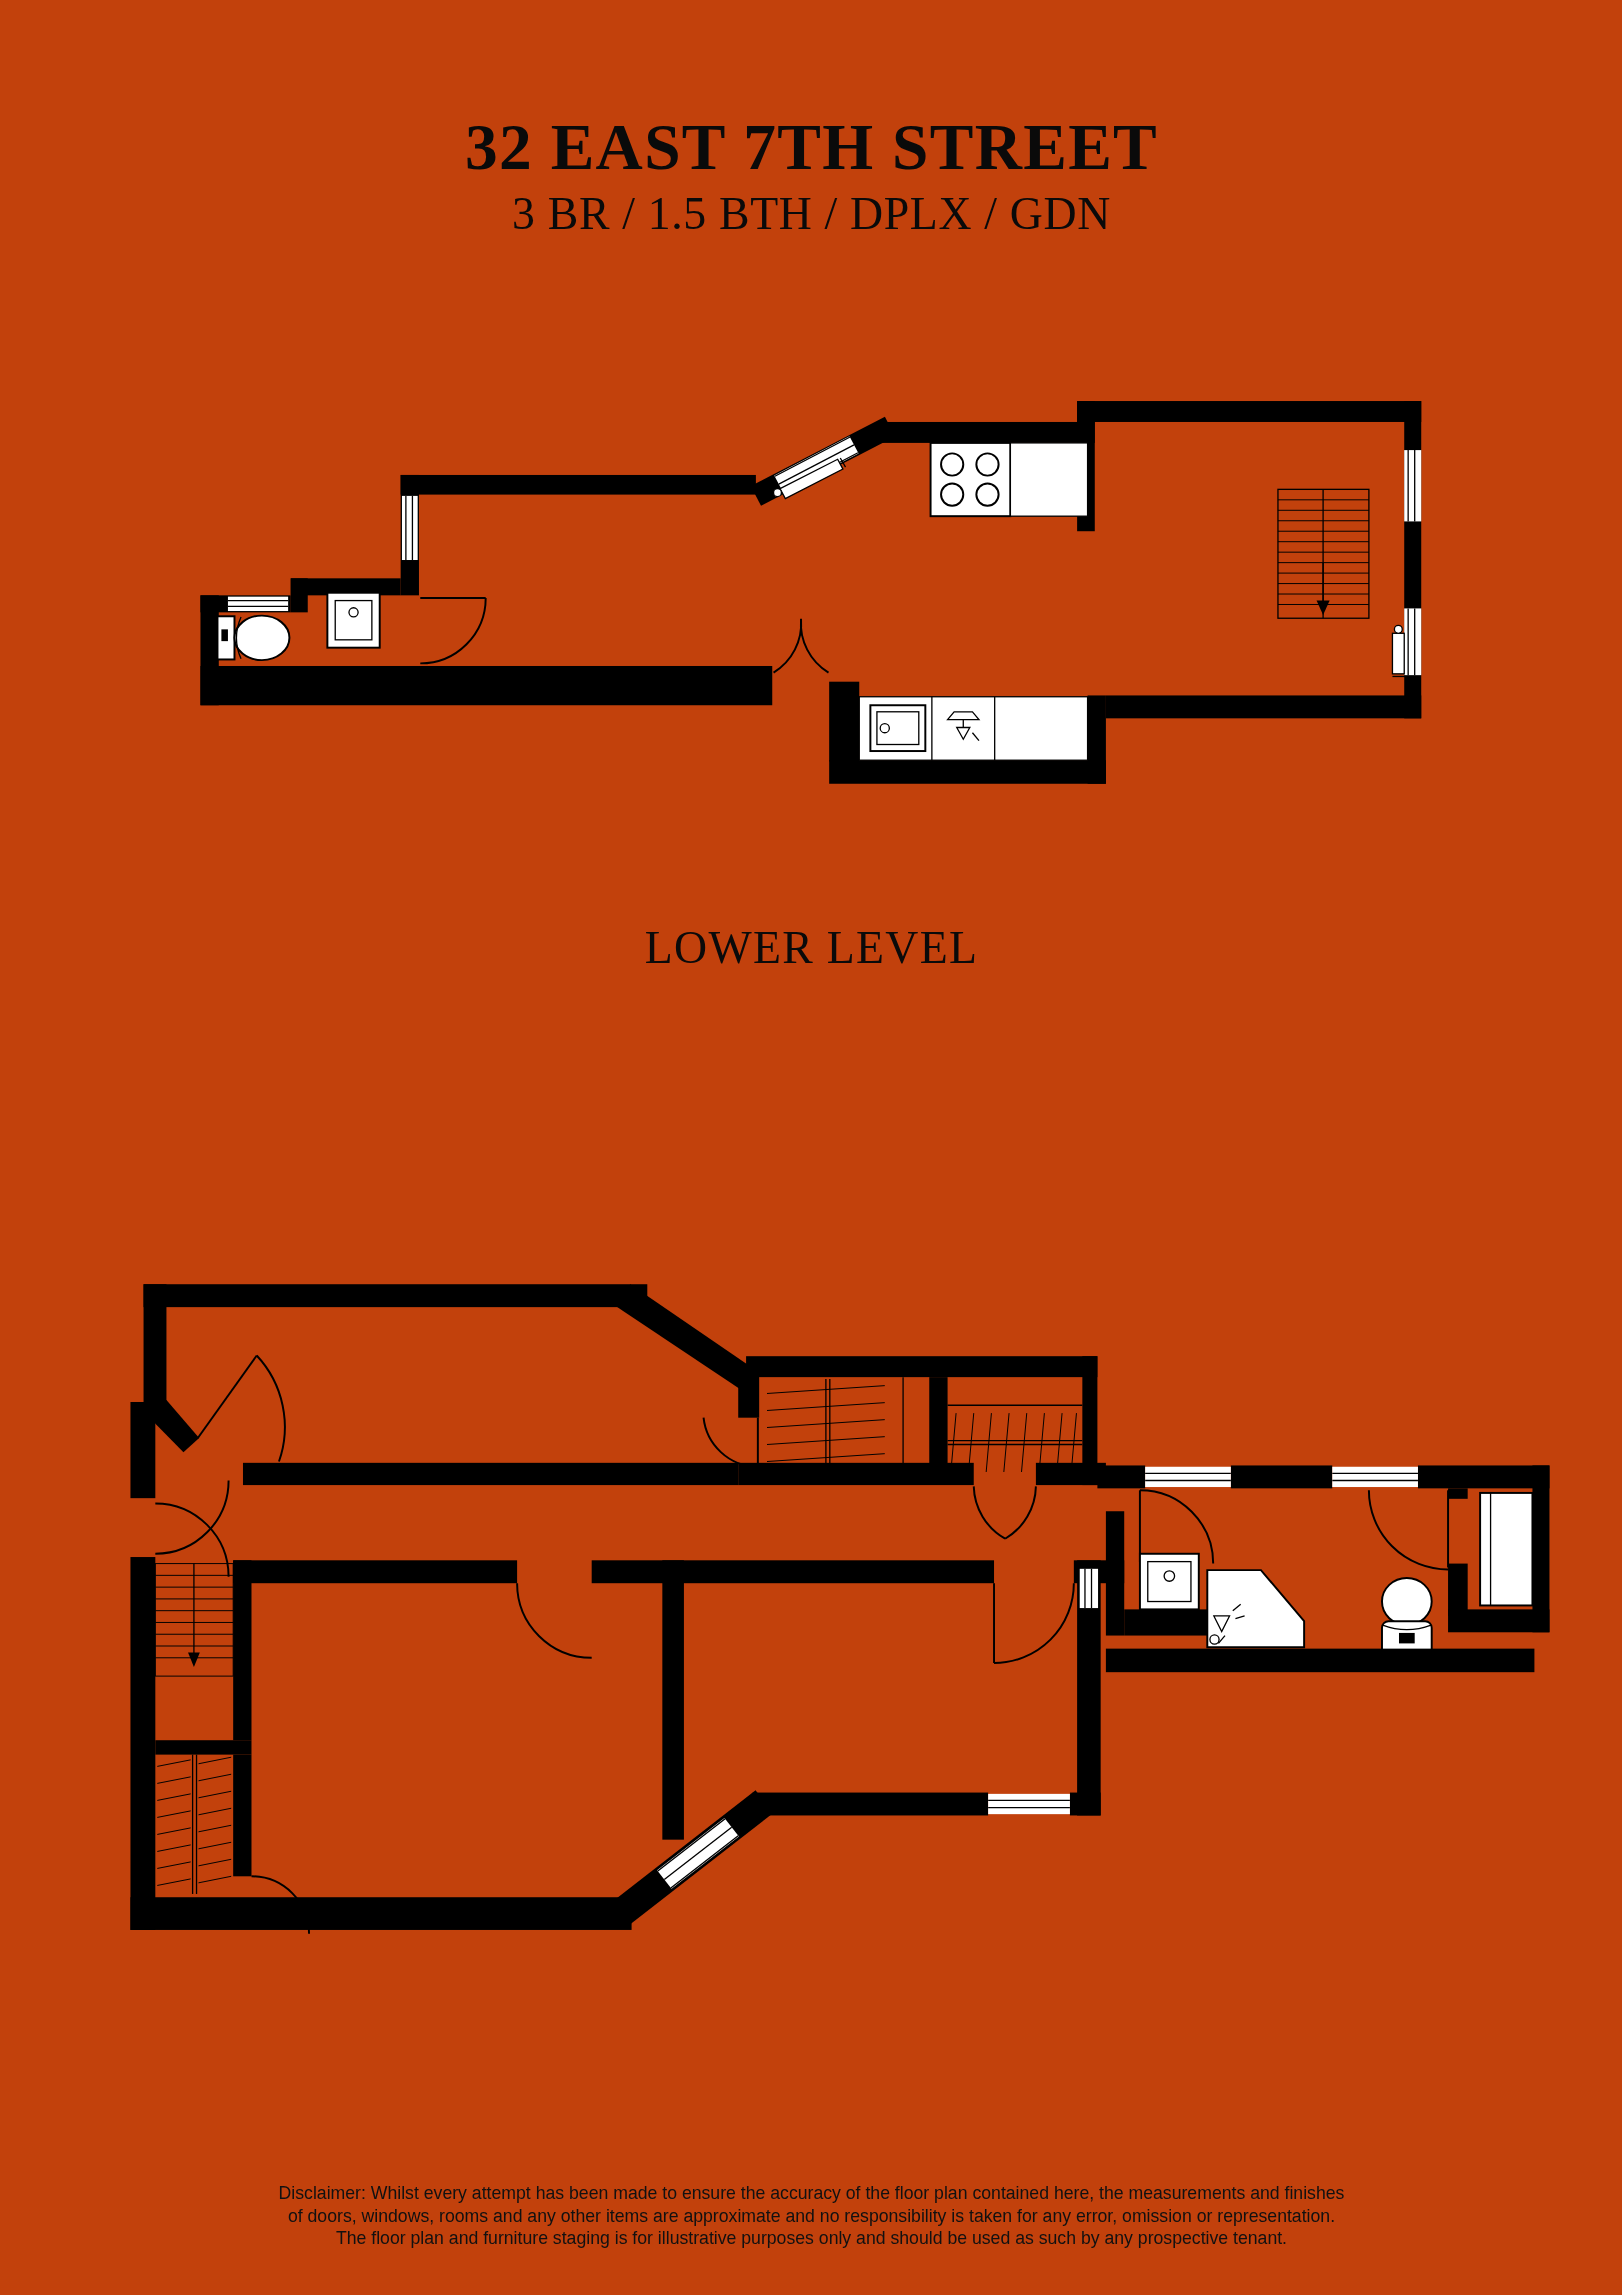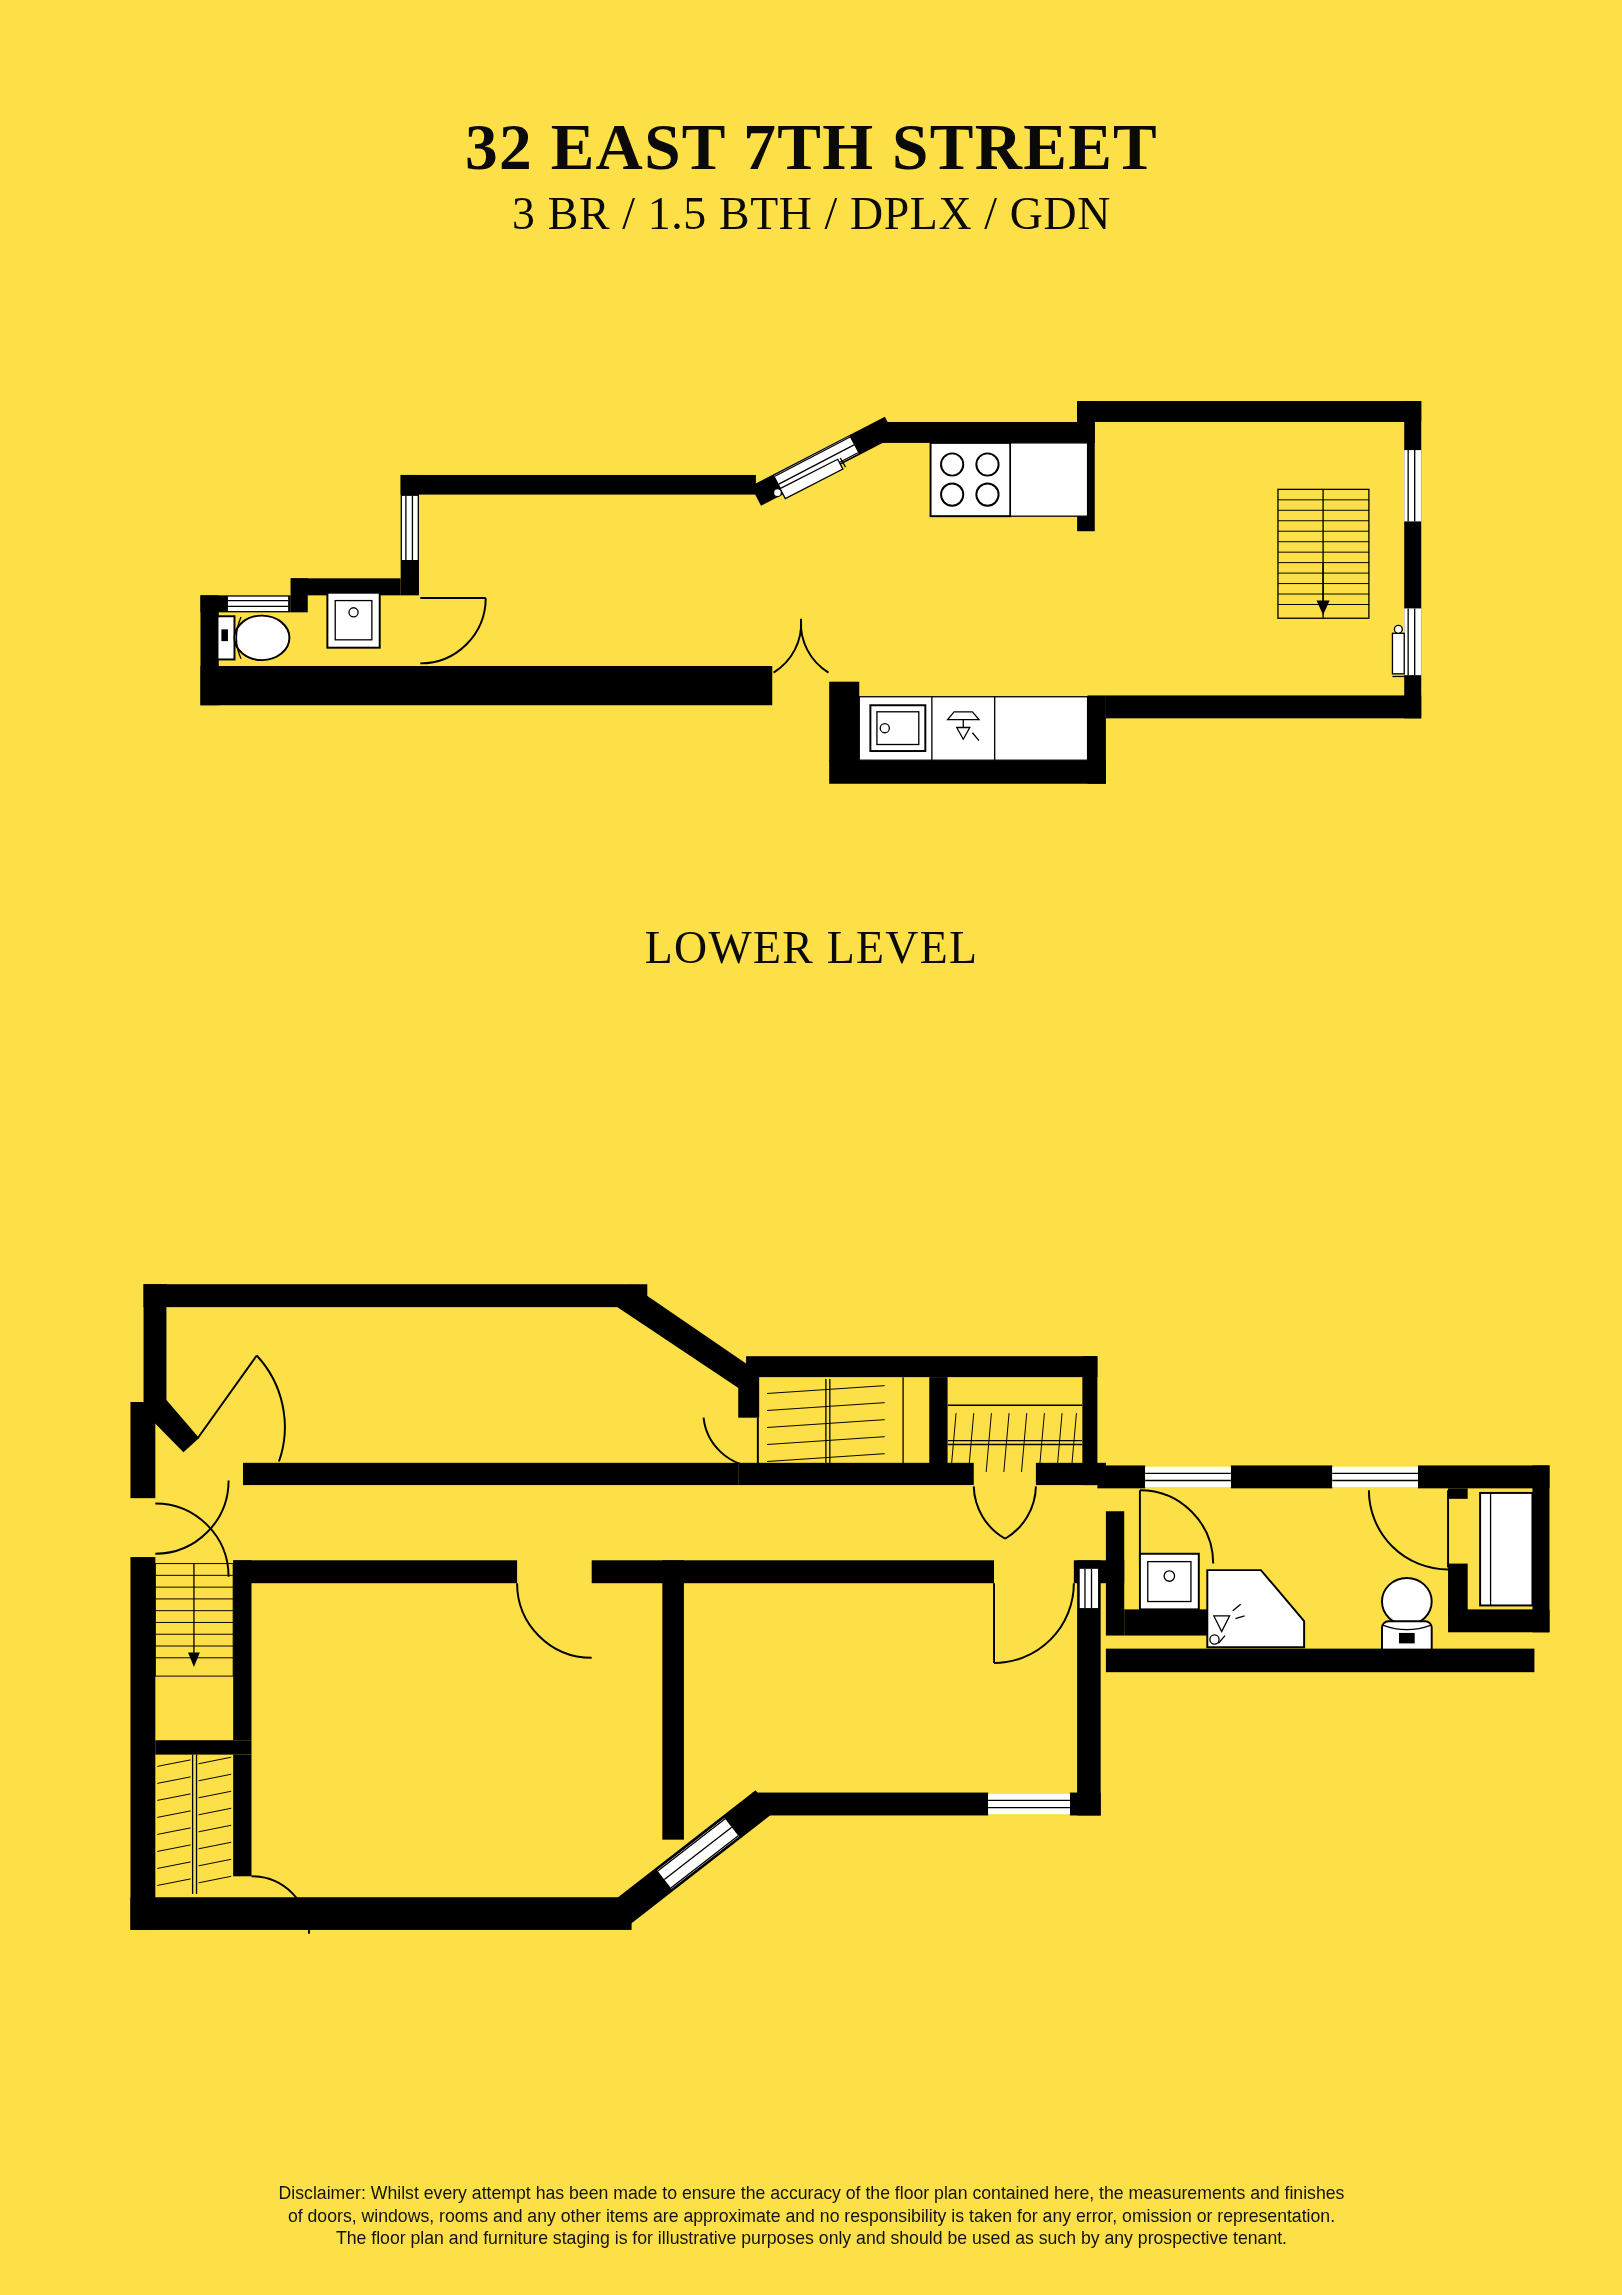--- a/index.html
+++ b/index.html
@@ -1,19 +1,19 @@
 <!DOCTYPE html>
 <html style="font-size:10.5px"><head>
 <meta charset="utf-8">
 <style>
   html,body{margin:0;padding:0;background:#e8e8e8;}
   .page{
     position:relative;
     width:1623px;height:2295px;
-    background:#fde047;
+    background:#c2410c;
     margin:0 auto;
     font-family:"Liberation Serif","DejaVu Serif",serif;
   }
   svg{display:block;width:1623px;height:2295px;}
   .title-text{font-family:"Liberation Serif","DejaVu Serif",serif;font-weight:bold;font-size:100px;letter-spacing:2px;fill:#0a0a0a;}
   .subtitle-text{font-family:"Liberation Serif","DejaVu Serif",serif;font-size:70px;letter-spacing:1px;fill:#0a0a0a;}
   .level-text{font-family:"Liberation Serif","DejaVu Serif",serif;font-size:70px;letter-spacing:2px;fill:#0a0a0a;}
   .disclaimer-text{font-family:"Liberation Sans","DejaVu Sans",sans-serif;font-size:27px;fill:#111;}
   .wall{fill:#000000;stroke:none;}
   .fixt{fill:#ffffff;stroke:#000000;stroke-width:3;}

